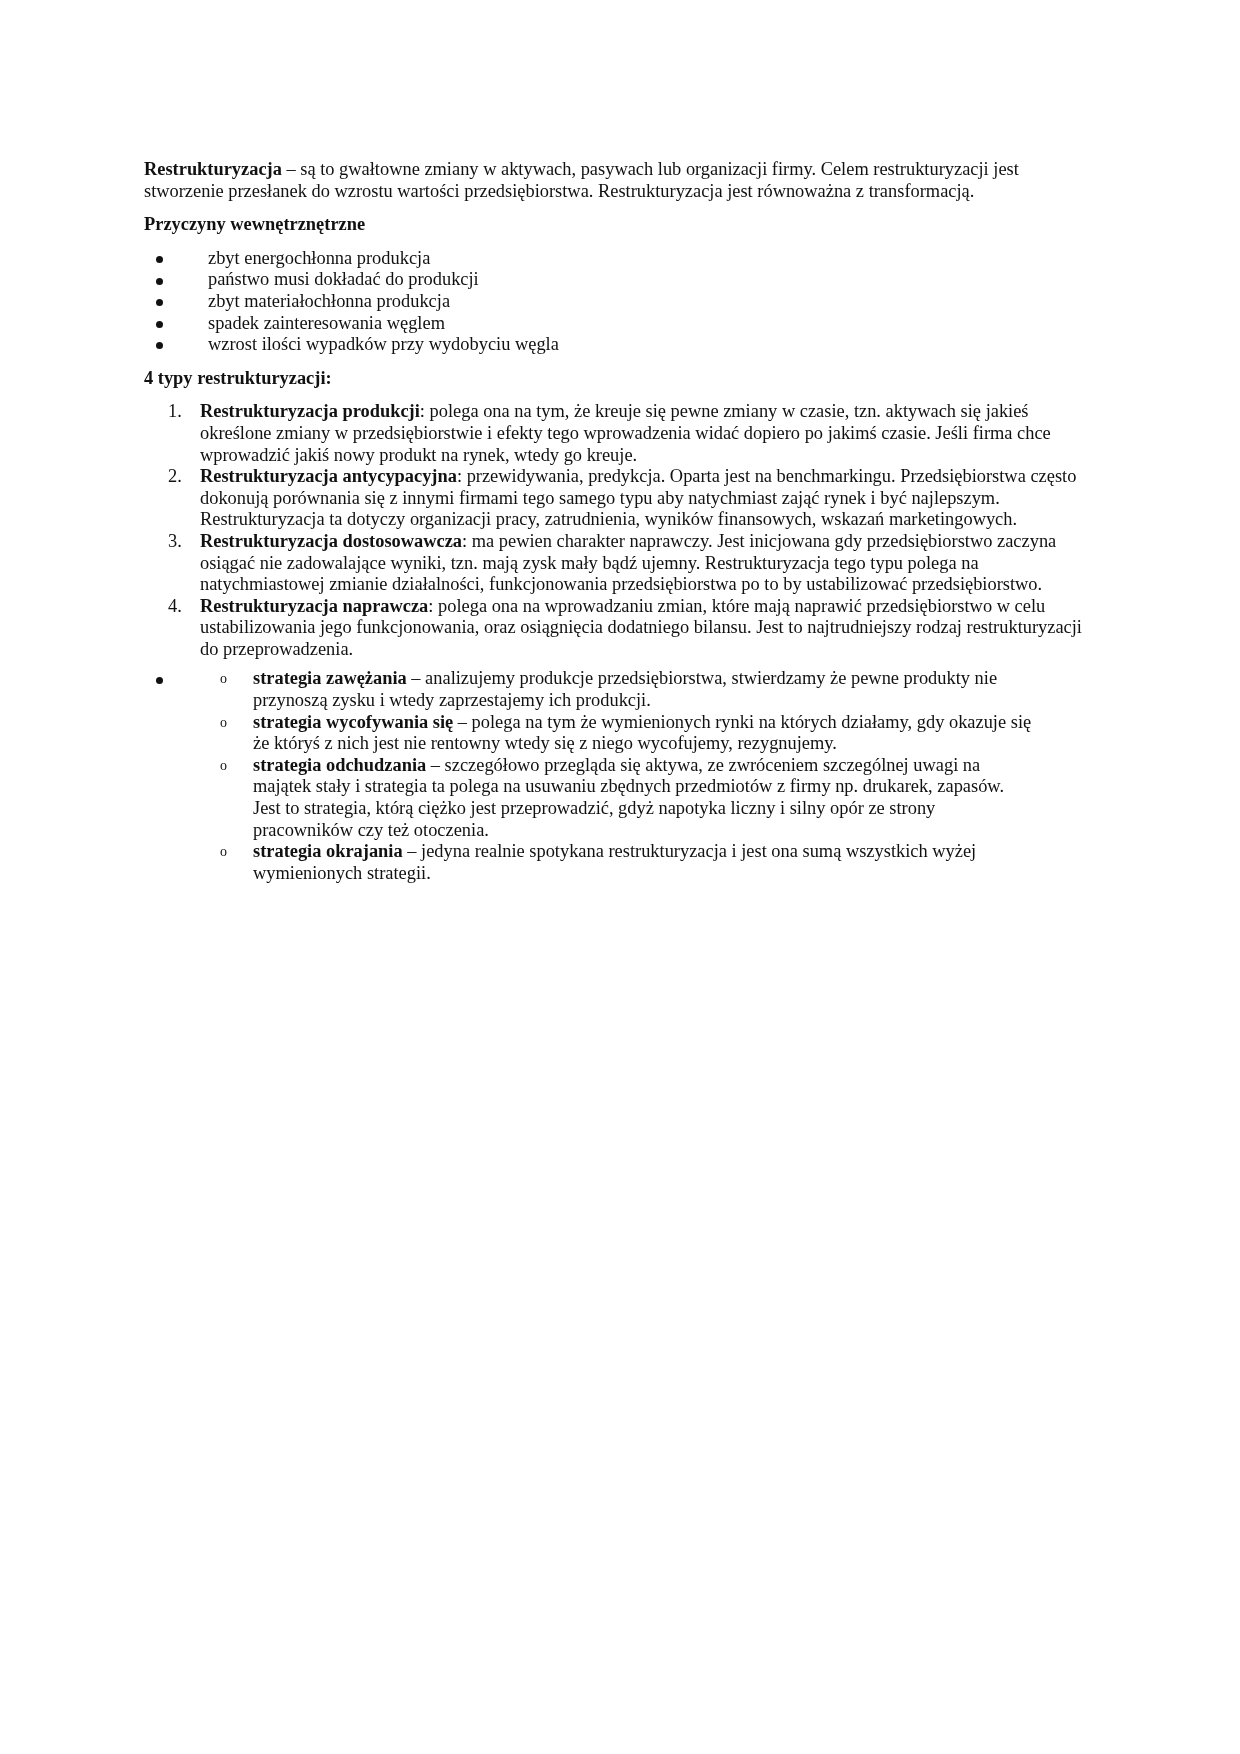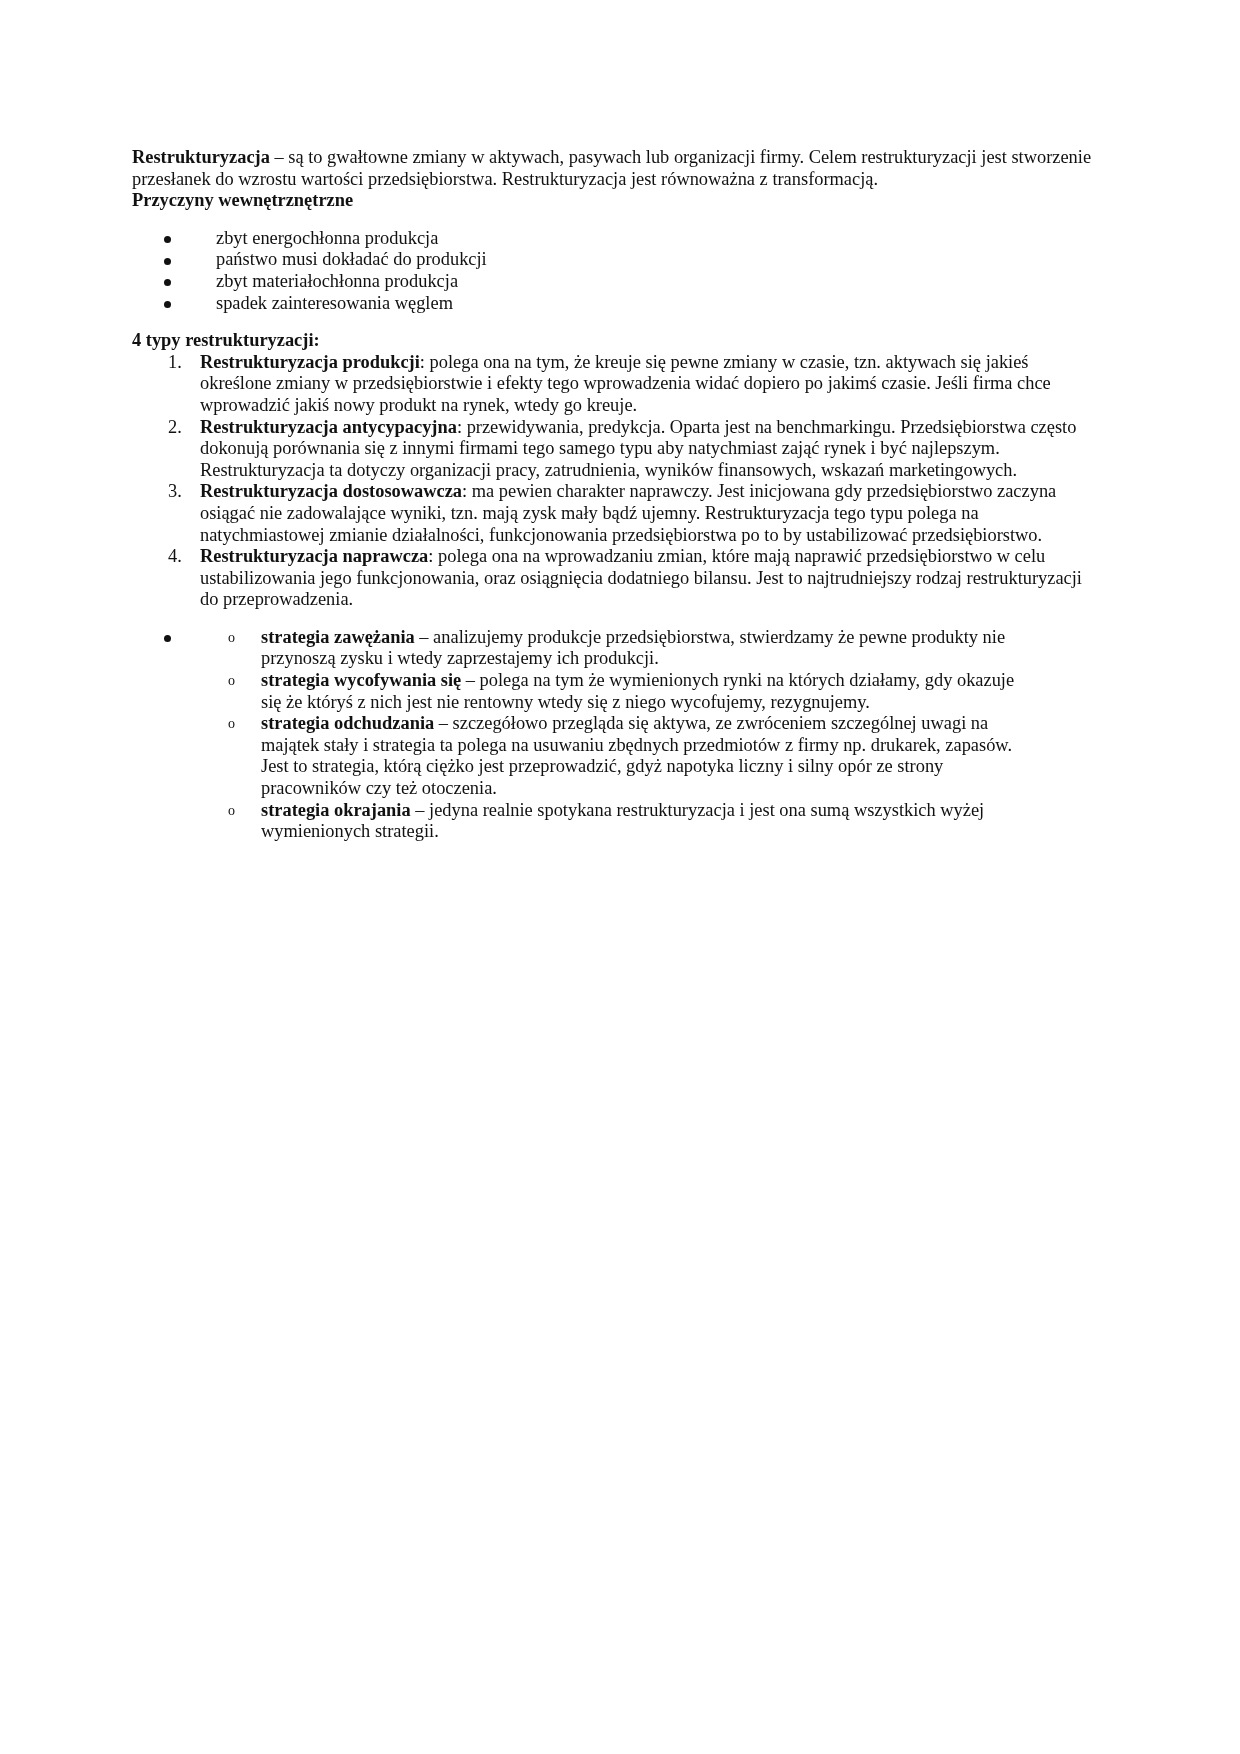--- a/index.html
+++ b/index.html
@@ -1,22 +1,22 @@
 <!DOCTYPE html>
 <html><head>
 <meta charset="utf-8">
 <style>
   html, body { margin: 0; padding: 0; background: #ffffff; }
   body { width: 1240px; height: 1754px; position: relative; overflow: hidden;
          font-family: "Liberation Serif", "DejaVu Serif", serif; color: #111; }
   .page { position: absolute; left: 132px; top: 147px; width: 960px;
           font-size: 18.4px; line-height: 21.6px; }
-  p { margin: 0; }
+  p { margin: 12px; }
   b { font-weight: bold; }
-  .ul1 { list-style: none; margin: 16px; padding: 0; }
+  .ul1 { list-style: none; margin: 8px; padding: 0; }
   .ul1 > li { position: relative; padding-left: 90px; left: -22px; }
   .ul1 > li .bul { position: absolute; left: 38px; top: 0; font-size: 14px; }
   .ol { list-style: none; margin: 0; padding: 0; }
   .ol > li { position: relative; padding-left: 68px; }
   .ol > li .num { position: absolute; left: 36px; top: 0; }
   .ul2 { list-style: none; margin: 0; padding: 0; }
   .ul2 > li { position: relative; padding-left: 135px; padding-right: 30px; }
   .ul2 > li .bul { position: absolute; left: 102px; top: 0; }
   .bul-dot { display: inline-block; width: 7px; height: 7px; border-radius: 50%; background: #111; vertical-align: middle; }
 </style>
@@ -26,20 +26,21 @@
 <div class="page">
 
   <p><b>Restrukturyzacja</b><span> – są to gwałtowne zmiany w aktywach, pasywach lub organizacji firmy. Celem restrukturyzacji jest stworzenie przesłanek do wzrostu wartości przedsiębiorstwa. Restrukturyzacja jest równoważna z transformacją.</span></p>
 
   <p><b>Przyczyny wewnętrznętrzne</b></p>
   <ul class="ul1">
     <li><span class="bul"><span class="bul-dot"></span></span><span>zbyt energochłonna produkcja</span></li>
     <li><span class="bul"><span class="bul-dot"></span></span><span>państwo musi dokładać do produkcji</span></li>
     <li><span class="bul"><span class="bul-dot"></span></span><span>zbyt materiałochłonna produkcja</span></li>
     <li><span class="bul"><span class="bul-dot"></span></span><span>spadek zainteresowania węglem</span></li>
+    <li><span class="bul"><span class="bul-dot"></span></span><span>wzrost ilości wypadków przy wydobyciu węgla</span></li>
   </ul>
 
   <p><b>4 typy restrukturyzacji:</b></p>
   <ol class="ol">
     <li><span class="num">1.</span><b>Restrukturyzacja produkcji</b><span>: polega ona na tym, że kreuje się pewne zmiany w czasie, tzn. aktywach się jakieś określone zmiany w przedsiębiorstwie i efekty tego wprowadzenia widać dopiero po jakimś czasie. Jeśli firma chce wprowadzić jakiś nowy produkt na rynek, wtedy go kreuje.</span></li>
     <li><span class="num">2.</span><b>Restrukturyzacja antycypacyjna</b><span>: przewidywania, predykcja. Oparta jest na benchmarkingu. Przedsiębiorstwa często dokonują porównania się z innymi firmami tego samego typu aby natychmiast zająć rynek i być najlepszym. Restrukturyzacja ta dotyczy organizacji pracy, zatrudnienia, wyników finansowych, wskazań marketingowych.</span></li>
     <li><span class="num">3.</span><b>Restrukturyzacja dostosowawcza</b><span>: ma pewien charakter naprawczy. Jest inicjowana gdy przedsiębiorstwo zaczyna osiągać nie zadowalające wyniki, tzn. mają zysk mały bądź ujemny. Restrukturyzacja tego typu polega na natychmiastowej zmianie działalności, funkcjonowania przedsiębiorstwa po to by ustabilizować przedsiębiorstwo.</span></li>
     <li><span class="num">4.</span><b>Restrukturyzacja naprawcza</b><span>: polega ona na wprowadzaniu zmian, które mają naprawić przedsiębiorstwo w celu ustabilizowania jego funkcjonowania, oraz osiągnięcia dodatniego bilansu. Jest to najtrudniejszy rodzaj restrukturyzacji do przeprowadzenia.</span></li>
   </ol>
 

